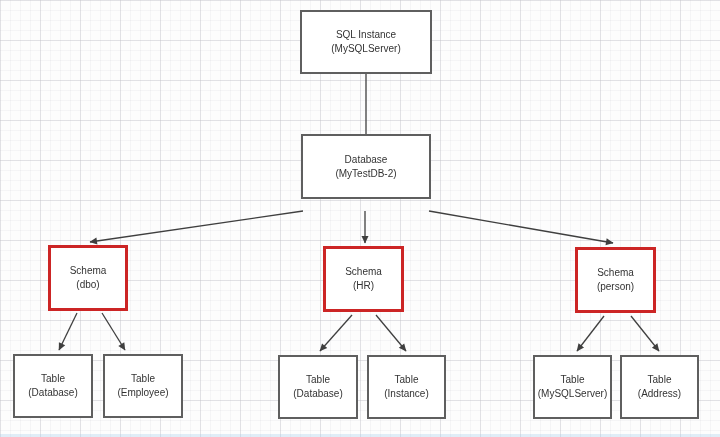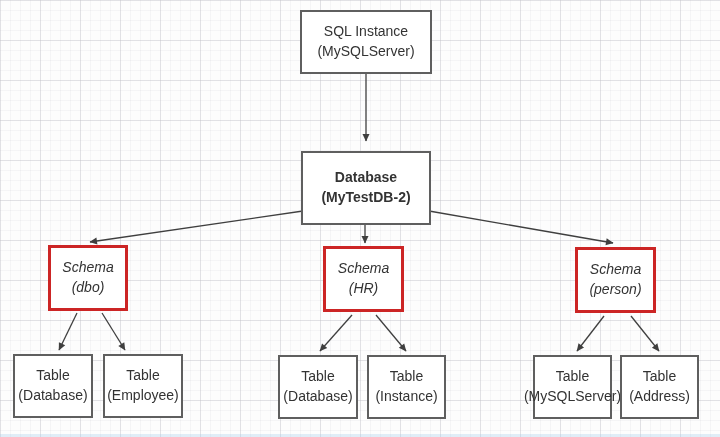--- a/index.html
+++ b/index.html
@@ -27,28 +27,27 @@
     position: absolute;
     z-index: 2;
     box-sizing: border-box;
     background: #ffffff;
     border: 2px solid #5f5f5f;
     display: flex;
     flex-direction: column;
     align-items: center;
     justify-content: center;
     text-align: center;
-    font-size: 14px;
+    font-size: 10px;
     line-height: 1.4;
     color: #333333;
     white-space: nowrap;
   }
   .node.schema {
     border: 3px solid #cc2525;
-    font-style: italic;
   }
   .bottom-edge {
     position: absolute;
     left: 0; bottom: 0;
     width: 720px; height: 3px;
     z-index: 3;
     background: rgba(170, 205, 235, 0.35);
   }
 </style>
 </head>
@@ -72,21 +71,21 @@
     <line x1="376" y1="315" x2="406" y2="351" stroke="#3f3f3f" stroke-width="1.3" marker-end="url(#arrow)"></line>
     <line x1="604" y1="316" x2="577" y2="351" stroke="#3f3f3f" stroke-width="1.3" marker-end="url(#arrow)"></line>
     <line x1="631" y1="316" x2="659" y2="351" stroke="#3f3f3f" stroke-width="1.3" marker-end="url(#arrow)"></line>
   </svg>
 
   <div class="node" style="left:300px; top:10px; width:132px; height:64px;">
     <span>SQL Instance</span>
     <span>(MySQLServer)</span>
   </div>
 
-  <div class="node" style="left:301px; top:151px; width:130px; height:74px;font-weight:bold;">
+  <div class="node" style="left:301px; top:134px; width:130px; height:65px;">
     <span>Database</span>
     <span>(MyTestDB-2)</span>
   </div>
 
   <div class="node schema" style="left:48px; top:245px; width:80px; height:66px;">
     <span>Schema</span>
     <span>(dbo)</span>
   </div>
 
   <div class="node schema" style="left:323px; top:246px; width:81px; height:66px;">

